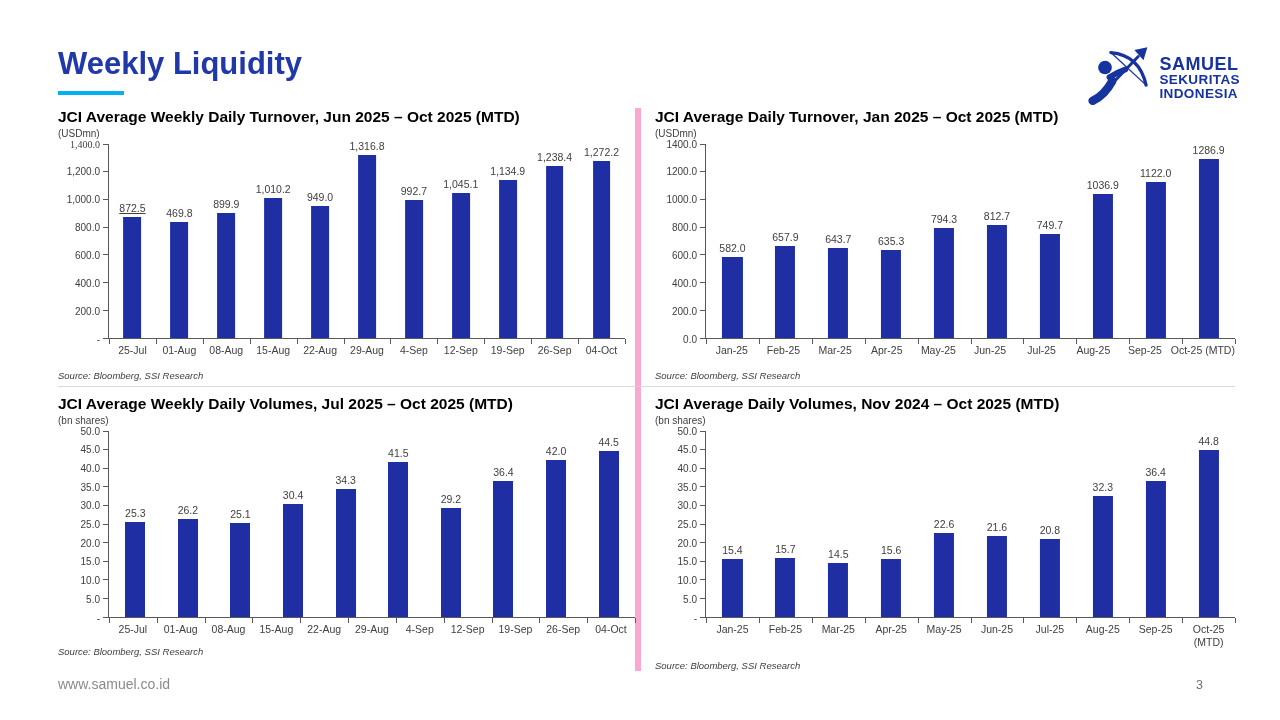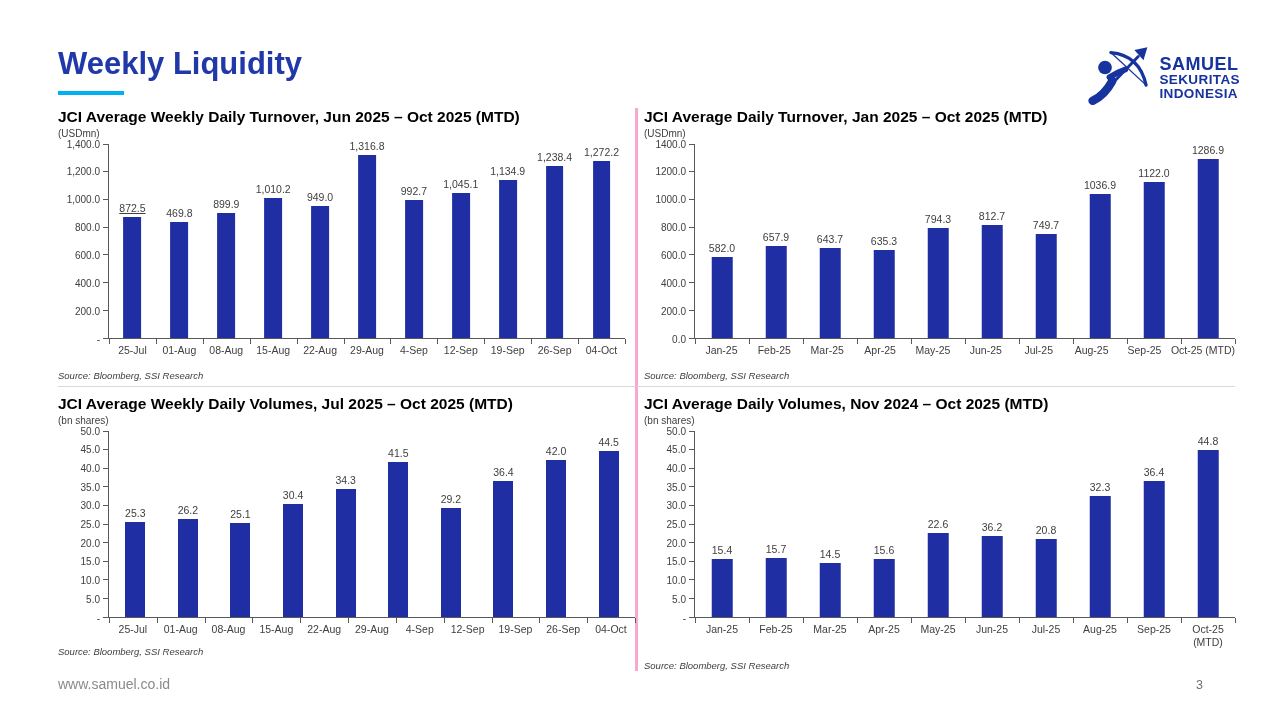--- a/index.html
+++ b/index.html
@@ -12,21 +12,21 @@
   .page-title{margin:0;font-size:31px;font-weight:600;color:#2139a8;line-height:1.15;letter-spacing:0;}
   .title-underline{width:66px;height:4px;background:#00b0f0;margin-top:9px;}
   .logo{display:flex;align-items:center;gap:6px;}
   .logo-text{color:#16339e;line-height:1.02;}
   .logo-line1{font-size:18px;font-weight:700;letter-spacing:.5px;}
   .logo-line2,.logo-line3{font-size:13.5px;font-weight:600;letter-spacing:.4px;}
   
   .charts{position:absolute;left:58px;top:108px;width:1177px;display:grid;grid-template-columns:577px 600px;}
   .chart-panel{box-sizing:border-box;background:#fff;}
   .panel-top{height:278px;}
-  .panel-right{border-left:3px solid #f9a8d4;padding-left:6px;}
+  .panel-right{border-left:6px solid #f9a8d4;padding-left:14px;}
   .panel-bottom{border-top:1px solid #d9d9d9;padding-top:8px;}
   .panel-top.panel-left{padding-right:10px;}
   .chart-title{margin:0;font-size:15.5px;font-weight:700;color:#000;line-height:1.2;white-space:nowrap;}
   .chart-unit{font-size:10px;color:#404040;margin-top:1px;}
   .chart-body{display:flex;margin-top:5px;}
   .panel-top .plot{height:194px;}
   .panel-bottom .plot{height:186px;}
   .y-axis{width:50px;position:relative;flex:none;}
   .y-label{position:absolute;right:8px;transform:translateY(-50%);font-size:10px;color:#404040;white-space:nowrap;}
   .plot{flex:1;position:relative;border-left:1px solid #595959;border-bottom:1px solid #595959;}
@@ -75,21 +75,21 @@
     </div>
   </div>
 
   <div class="charts">
 
     <section class="chart-panel panel-top panel-left">
       <h2 class="chart-title">JCI Average Weekly Daily Turnover, Jun 2025 – Oct 2025 (MTD)</h2>
       <div class="chart-unit">(USDmn)</div>
       <div class="chart-body">
         <div class="y-axis">
-            <div class="y-label" style="top: 0%;">1,400.0</div>
+            <div class="y-label" style="top: 0%; font-family: Liberation Serif, serif;">1,400.0</div>
             <div class="y-label" style="top: 14.2857%;">1,200.0</div>
             <div class="y-label" style="top: 28.5714%;">1,000.0</div>
             <div class="y-label" style="top: 42.8571%;">800.0</div>
             <div class="y-label" style="top: 57.1429%;">600.0</div>
             <div class="y-label" style="top: 71.4286%;">400.0</div>
             <div class="y-label" style="top: 85.7143%;">200.0</div>
             <div class="y-label" style="top: 100%;">-</div>
           </div>
         <div class="plot">
             <div class="y-tick" style="top: 0%;"></div>
@@ -415,21 +415,21 @@
               <div class="slot">
                 <div class="bar" style="height: 31.2%; background: rgb(31, 47, 163);"></div>
                 <div class="bar-label" style="bottom: calc(31.2% + 3px);">15.6</div>
               </div>
               <div class="slot">
                 <div class="bar" style="height: 45.2%; background: rgb(31, 47, 163);"></div>
                 <div class="bar-label" style="bottom: calc(45.2% + 3px);">22.6</div>
               </div>
               <div class="slot">
                 <div class="bar" style="height: 43.2%; background: rgb(31, 47, 163);"></div>
-                <div class="bar-label" style="bottom: calc(43.2% + 3px);">36.2</div>
+                <div class="bar-label" style="bottom: calc(43.2% + 3px);">21.6</div>
               </div>
               <div class="slot">
                 <div class="bar" style="height: 41.6%; background: rgb(31, 47, 163);"></div>
                 <div class="bar-label" style="bottom: calc(41.6% + 3px);">20.8</div>
               </div>
               <div class="slot">
                 <div class="bar" style="height: 64.6%; background: rgb(31, 47, 163);"></div>
                 <div class="bar-label" style="bottom: calc(64.6% + 3px);">32.3</div>
               </div>
               <div class="slot">

